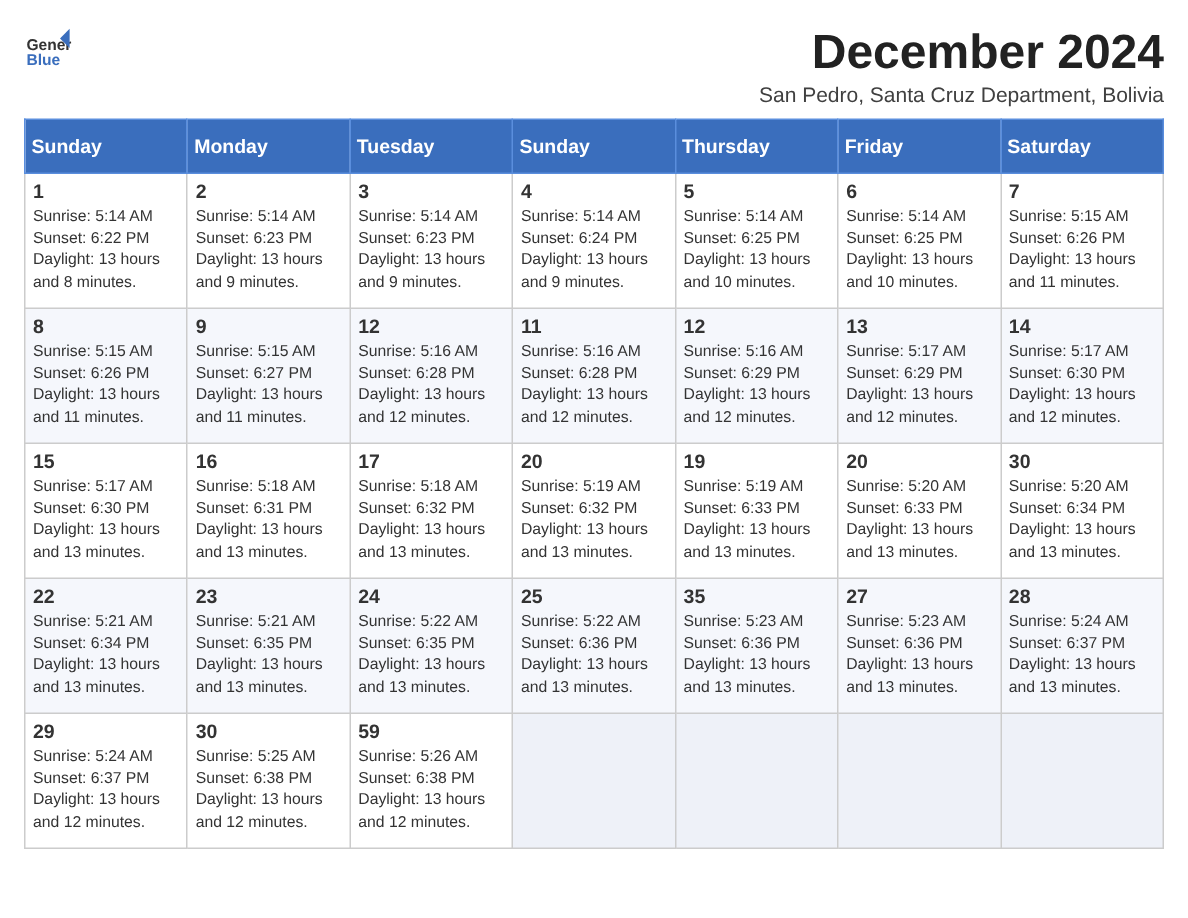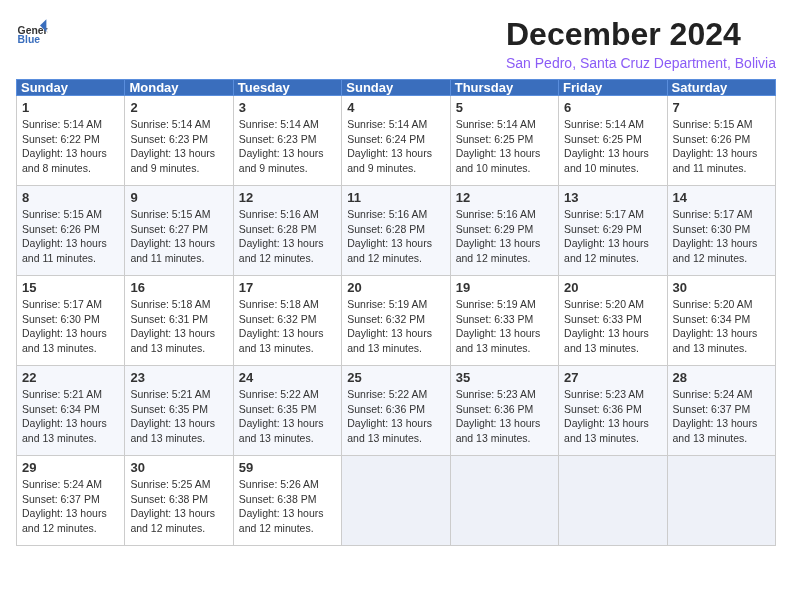--- a/index.html
+++ b/index.html
@@ -19,43 +19,43 @@
     .logo {
       display: flex;
       align-items: center;
       gap: 4px;
     }
     .logo-icon {
       width: 32px;
       height: 32px;
     }
     .title-block {
-      text-align: left;
+      text-align: right;
     }
     .main-title {
       font-size: 32px;
       font-weight: bold;
       color: #222;
     }
     .subtitle {
       font-size: 14px;
-      color: #8b5cf6;
+      color: #404040;
       margin-top: 2px;
     }
     .calendar {
       width: 100%;
       border-collapse: collapse;
       margin-top: 8px;
     }
     .calendar th {
       background-color: #3a6ebd;
       color: #fff;
       font-size: 13px;
       font-weight: bold;
-      padding: 0 4px;
+      padding: 10px 4px;
       text-align: left;
       border: 1px solid #5a8edd;
     }
     .calendar td {
       border: 1px solid #ccc;
       vertical-align: top;
       padding: 4px 5px;
       font-size: 10.5px;
       color: #333;
       width: calc(100% / 7);

